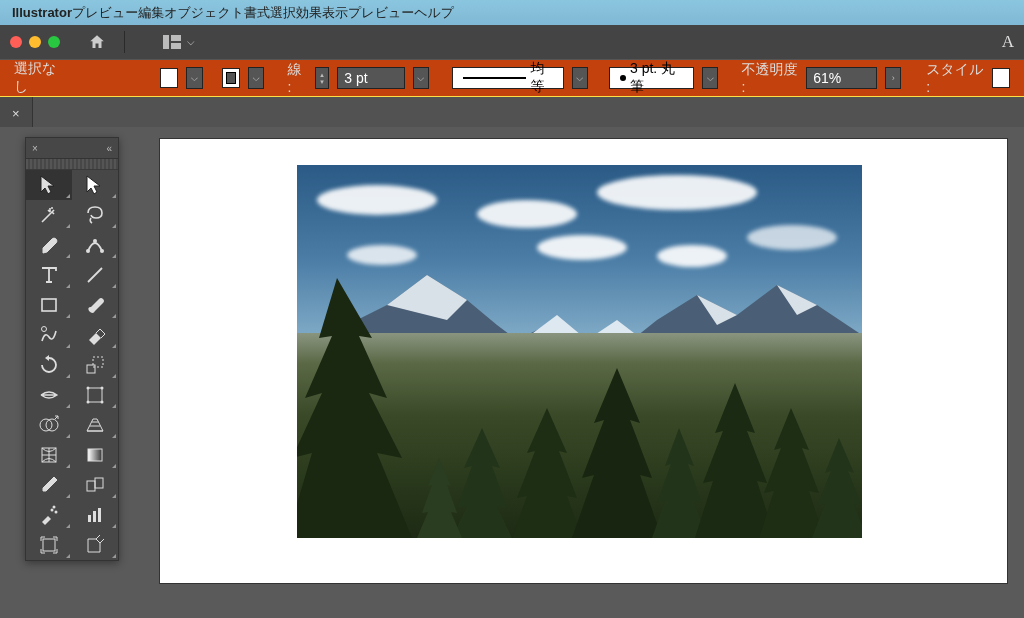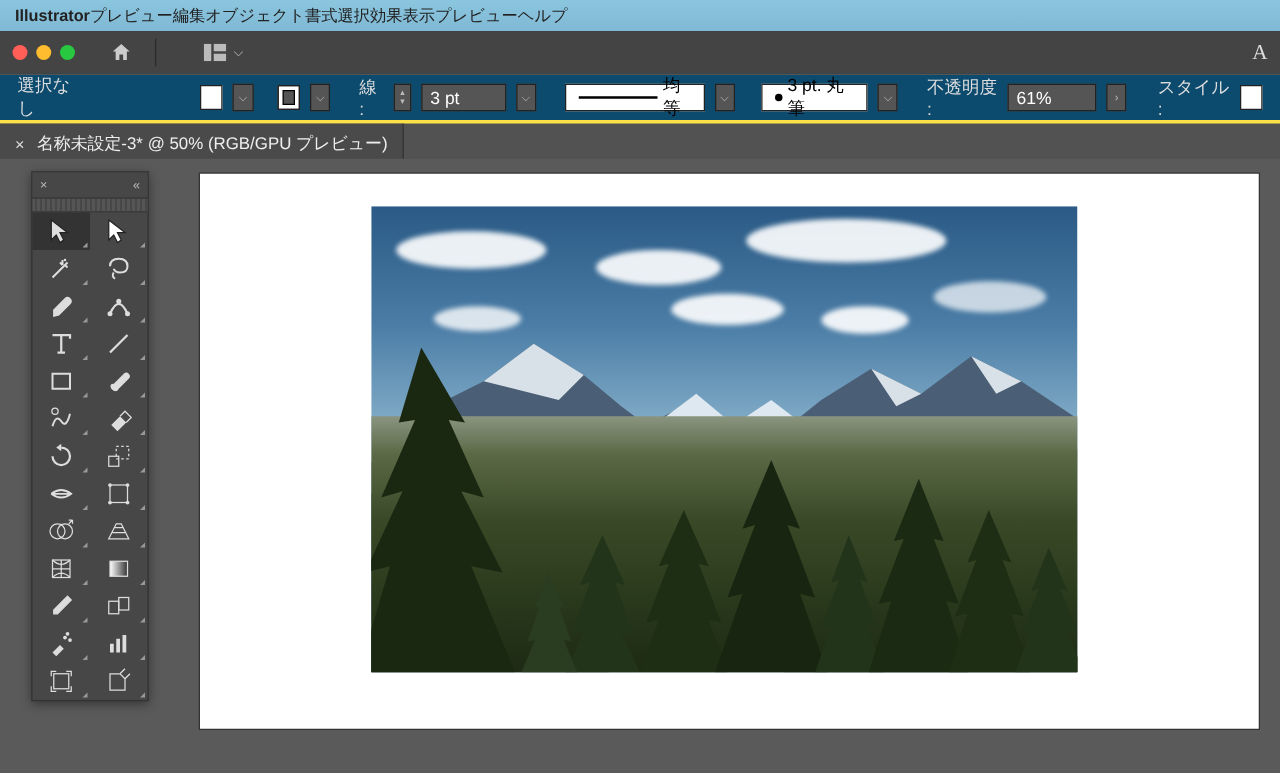--- a/index.html
+++ b/index.html
@@ -11,21 +11,21 @@
 .titlebar{height:34px;background:#444;display:flex;align-items:center;padding:0 10px;gap:8px}
 .traffic{display:flex;gap:7px}
 .tdot{width:12px;height:12px;border-radius:50%}
 .tdot.r{background:#ff5f57}
 .tdot.y{background:#febc2e}
 .tdot.g{background:#28c840}
 .home-icon{margin-left:20px;color:#ccc}
 .arrange-icon{margin-left:20px;display:flex;align-items:center;gap:6px;color:#bbb}
 .sep{width:1px;height:22px;background:#2a2a2a;margin:0 10px}
 .a-letter{margin-left:auto;font-size:17px;color:#ddd;font-family:serif}
-.ctrlbar{height:36px;background:#0c4a6e;border-top:1px solid #555;border-bottom:3px solid #fde047;display:flex;align-items:center;padding:0 14px;gap:8px;font-size:14px;color:#ddd}
+.ctrlbar{height:36px;background:#c2410c;border-top:1px solid #555;border-bottom:1px solid #fde047;display:flex;align-items:center;padding:0 14px;gap:8px;font-size:14px;color:#ddd}
 .swatch{width:18px;height:18px;border:1px solid #222}
 .dd{width:16px;height:20px;background:#555;border:1px solid #222;display:flex;align-items:center;justify-content:center;font-size:9px;color:#bbb}
 .field{background:#555;border:1px solid #222;height:20px;display:flex;align-items:center;padding:0 6px;color:#fff;font-size:14px}
 .stepper{width:14px;height:20px;background:#555;border:1px solid #222;display:flex;flex-direction:column;font-size:7px;color:#bbb;align-items:center;justify-content:center;line-height:1}
 .line-sample{width:68px;height:2px;background:#000;display:inline-block;margin:0 4px}
 .dot-sample{width:6px;height:6px;border-radius:50%;background:#000;display:inline-block;margin:0 4px}
 .lbl{color:#ddd;font-size:14px}
 .tabbar{height:32px;background:#525252;display:flex;align-items:stretch;border-bottom:1px solid #2a2a2a}
 .tab{background:#4a4a4a;border-right:1px solid #333;display:flex;align-items:center;padding:0 12px;gap:10px;font-size:13.5px;color:#eee}
 .tab .x{color:#ddd;font-size:13px}
@@ -121,21 +121,20 @@
     <span class="field" style="width:64px">61%</span>
     <span class="dd">›</span>
     <span style="width:10px"></span>
     <span class="lbl">スタイル :</span>
     <span class="swatch" style="background:#fff"></span>
   </div>
 
   <div class="tabbar">
     <div class="tab">
       <span class="x">×</span>
-      <span>名称未設定-3* @ 50% (RGB/GPU プレビュー)</span>
     </div>
   </div>
 
   <div class="workarea">
     <div class="artboard">
       <div class="photo">
         <div class="sky"></div>
 
         <div class="cloud" style="left:20px;top:20px;width:120px;height:30px"></div>
         <div class="cloud" style="left:180px;top:35px;width:100px;height:28px"></div>

